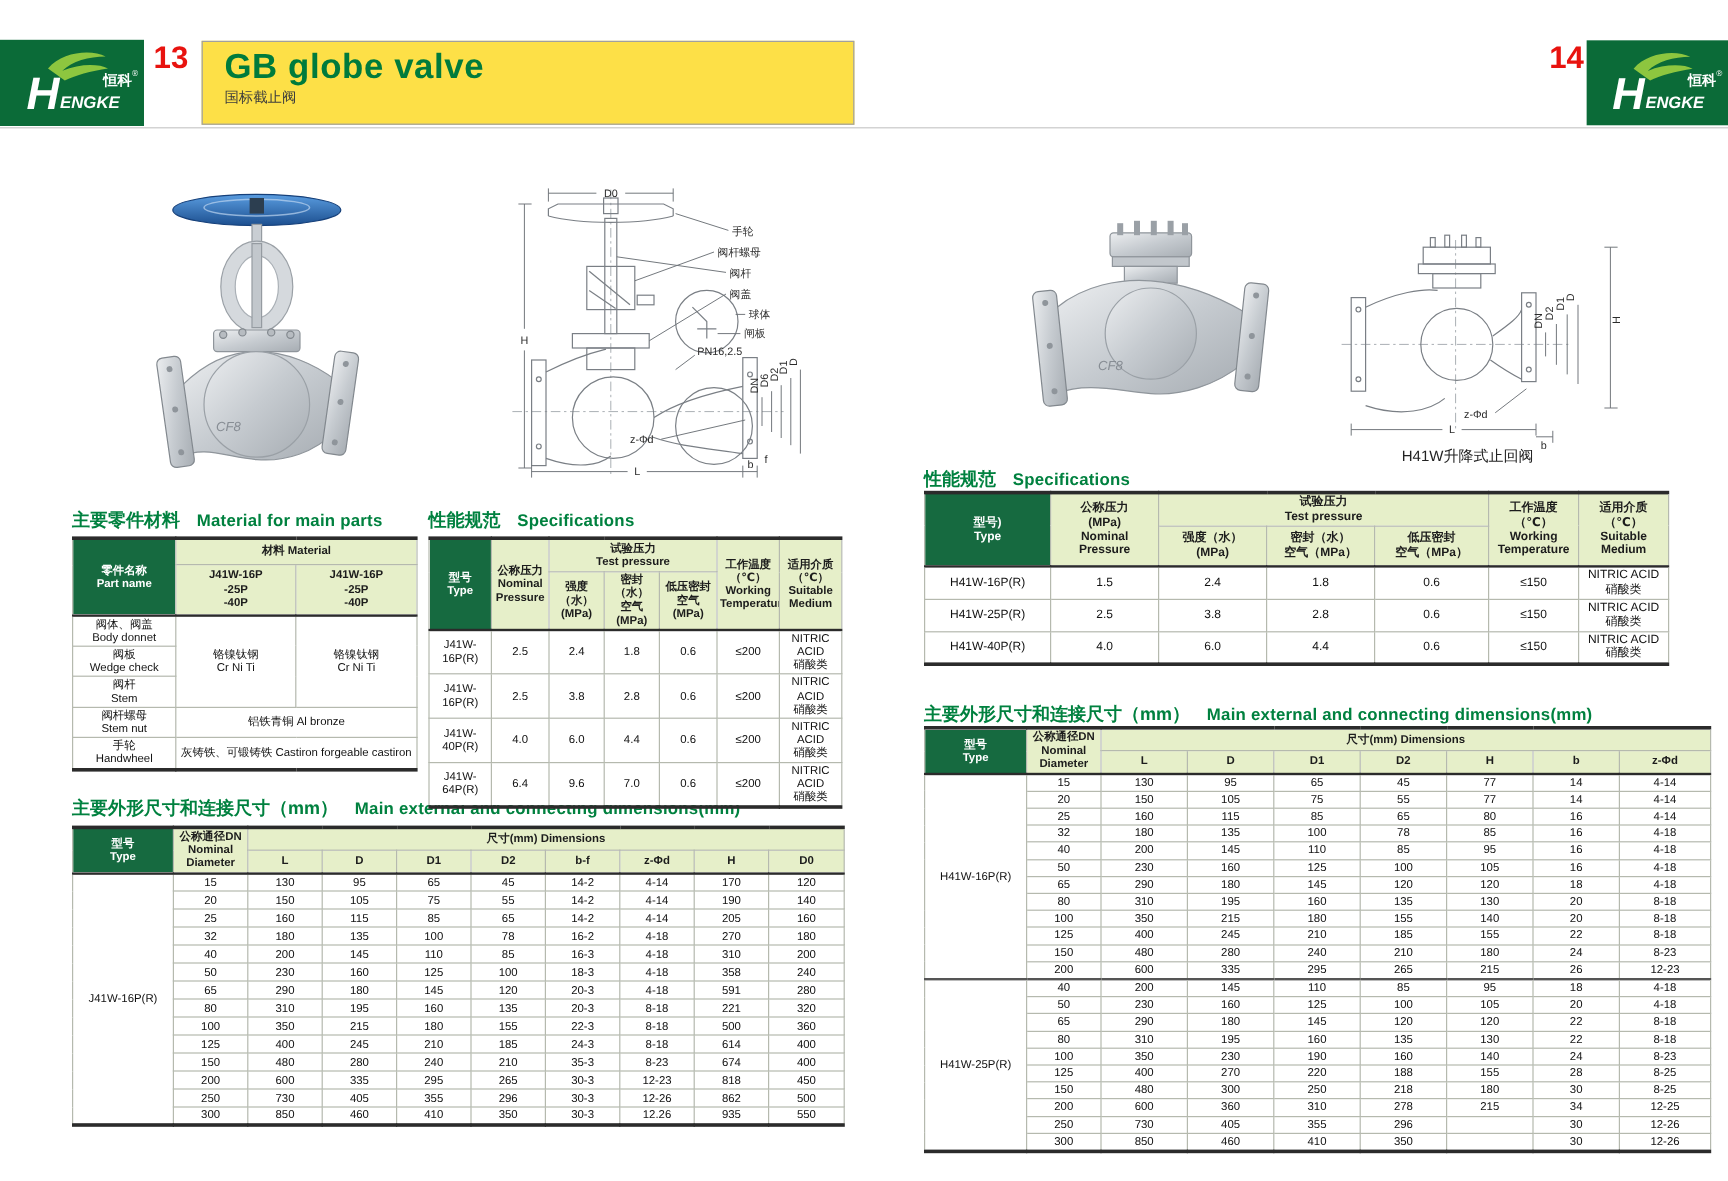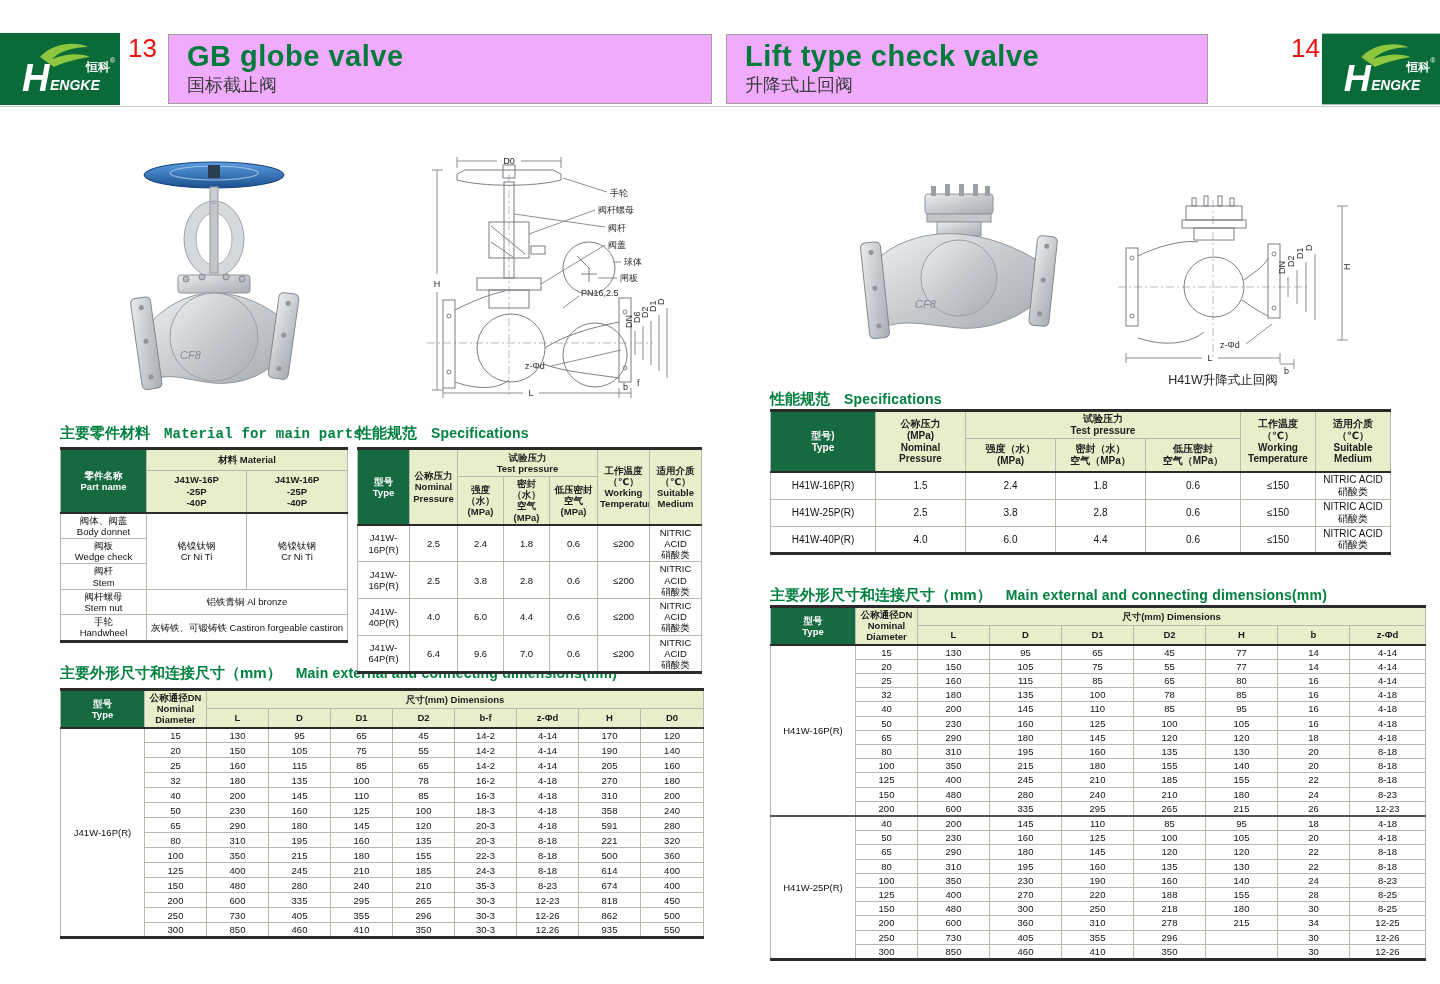--- a/index.html
+++ b/index.html
@@ -1,24 +1,24 @@
 <!DOCTYPE html>
 <html><head>
 <meta charset="utf-8">
 <style>
   html,body{margin:0;padding:0;background:#fff;}
   #page{position:relative;width:1440px;height:984px;background:#fff;overflow:hidden;
         font-family:"Liberation Sans","DejaVu Sans",sans-serif;color:#1a1a1a;}
   .abs{position:absolute;}
   
   .logo-box{width:120px;height:72px;}
-  .hdr-box{height:70px;border:1px solid #a0a0a0;background:#f0abfc;box-sizing:border-box;padding:6px 0 0 18px;}
+  .hdr-box{height:70px;border:1px solid #a0a0a0;background:#fde047;box-sizing:border-box;padding:6px 0 0 18px;}
   .hdr-en{font-size:29px;font-weight:bold;color:#007b3c;letter-spacing:0.5px;line-height:1.05;}
-  .hdr-zh{font-size:18px;color:#3d3d3d;margin-top:2px;}
-  .pagenum{font-size:26px;font-weight:normal;color:#e8130f;}
+  .hdr-zh{font-size:12px;color:#3d3d3d;margin-top:2px;}
+  .pagenum{font-size:26px;font-weight:bold;color:#e8130f;}
   .hairline{height:1px;background:#c9c9c9;left:0;width:1440px;}
   
   .sec-title{display:flex;align-items:baseline;gap:14px;white-space:nowrap;}
   .sec-zh{font-size:15px;font-weight:bold;color:#00813f;}
   .sec-en{font-size:14px;font-weight:bold;color:#00813f;letter-spacing:0.2px;}
   
   table.tbl{border-collapse:collapse;table-layout:fixed;border-top:3px solid #2b2b2b;border-bottom:3px solid #2b2b2b;}
   .tbl th,.tbl td{border:1px solid #b5b9ae;white-space:pre-line;text-align:center;vertical-align:middle;
                   padding:1px 2px;line-height:1.18;overflow:hidden;}
   .tbl thead{border-bottom:2px solid #2b2b2b;}
@@ -55,24 +55,20 @@
       <text x="22" y="58" font-size="38" font-style="italic" font-weight="bold" fill="#ffffff">H</text>
       <text x="50" y="57" font-size="14" font-style="italic" font-weight="bold" fill="#ffffff">ENGKE</text>
       <text x="86" y="38" font-size="12" font-weight="bold" fill="#ffffff">恒科</text>
       <text x="110" y="30" font-size="7" fill="#ffffff">®</text>
     </svg>
   </div>
   <div class="abs pagenum" style="left:128px;top:33px;">13</div>
   <div class="abs hdr-box" style="left:168px;top:34px;width:544px;">
     <div class="hdr-en">GB globe valve</div>
     <div class="hdr-zh">国标截止阀</div>
-  </div>
-  <div class="abs hdr-box" style="left:726px;top:34px;width:482px;">
-    <div class="hdr-en">Lift type check valve</div>
-    <div class="hdr-zh">升降式止回阀</div>
   </div>
   <div class="abs pagenum" style="left:1291px;top:33px;">14</div>
   <div class="abs logo-box" style="left:1322px;top:33px;width:118px;">
     <svg width="118" height="72" viewBox="0 0 120 72">
       <rect x="0" y="0" width="120" height="72" fill="#0b6b38"></rect>
       <path d="M40,24 C52,10 76,8 88,14 C74,14 60,18 52,26 C66,20 82,20 90,24 C76,26 62,30 54,34 Z" fill="#8dc63f"></path>
       <text x="22" y="58" font-size="38" font-style="italic" font-weight="bold" fill="#ffffff">H</text>
       <text x="50" y="57" font-size="14" font-style="italic" font-weight="bold" fill="#ffffff">ENGKE</text>
       <text x="86" y="38" font-size="12" font-weight="bold" fill="#ffffff">恒科</text>
       <text x="110" y="30" font-size="7" fill="#ffffff">®</text>
@@ -282,21 +278,21 @@
       <line x1="18" y1="161" x2="18" y2="171" class="dim-line"></line>
         <line x1="172" y1="161" x2="172" y2="171" class="dim-line"></line>
       <text x="102" y="169" text-anchor="middle" class="diag-text">L</text>
       <line x1="172" y1="172" x2="186" y2="172" class="dim-line"></line>
         <line x1="186" y1="167" x2="186" y2="177" class="dim-line"></line>
       <text x="176" y="182" class="diag-text">b</text>
       <text x="115" y="192" text-anchor="middle" class="cap-text">H41W升降式止回阀</text>
     </svg>
   </div>
 
-  <div class="abs sec-title" style="left:60px;top:424px;font-family:Liberation Mono, monospace;">
+  <div class="abs sec-title" style="left:60px;top:424px;">
     <span class="sec-zh">主要零件材料</span>
     <span class="sec-en">Material for main parts</span>
   </div>
   <div class="abs sec-title" style="left:357px;top:424px;">
     <span class="sec-zh">性能规范</span>
     <span class="sec-en">Specifications</span>
   </div>
   <div class="abs sec-title" style="left:60px;top:664px;">
     <span class="sec-zh">主要外形尺寸和连接尺寸（mm）</span>
     <span class="sec-en">Main external and connecting dimensions(mm)</span>

